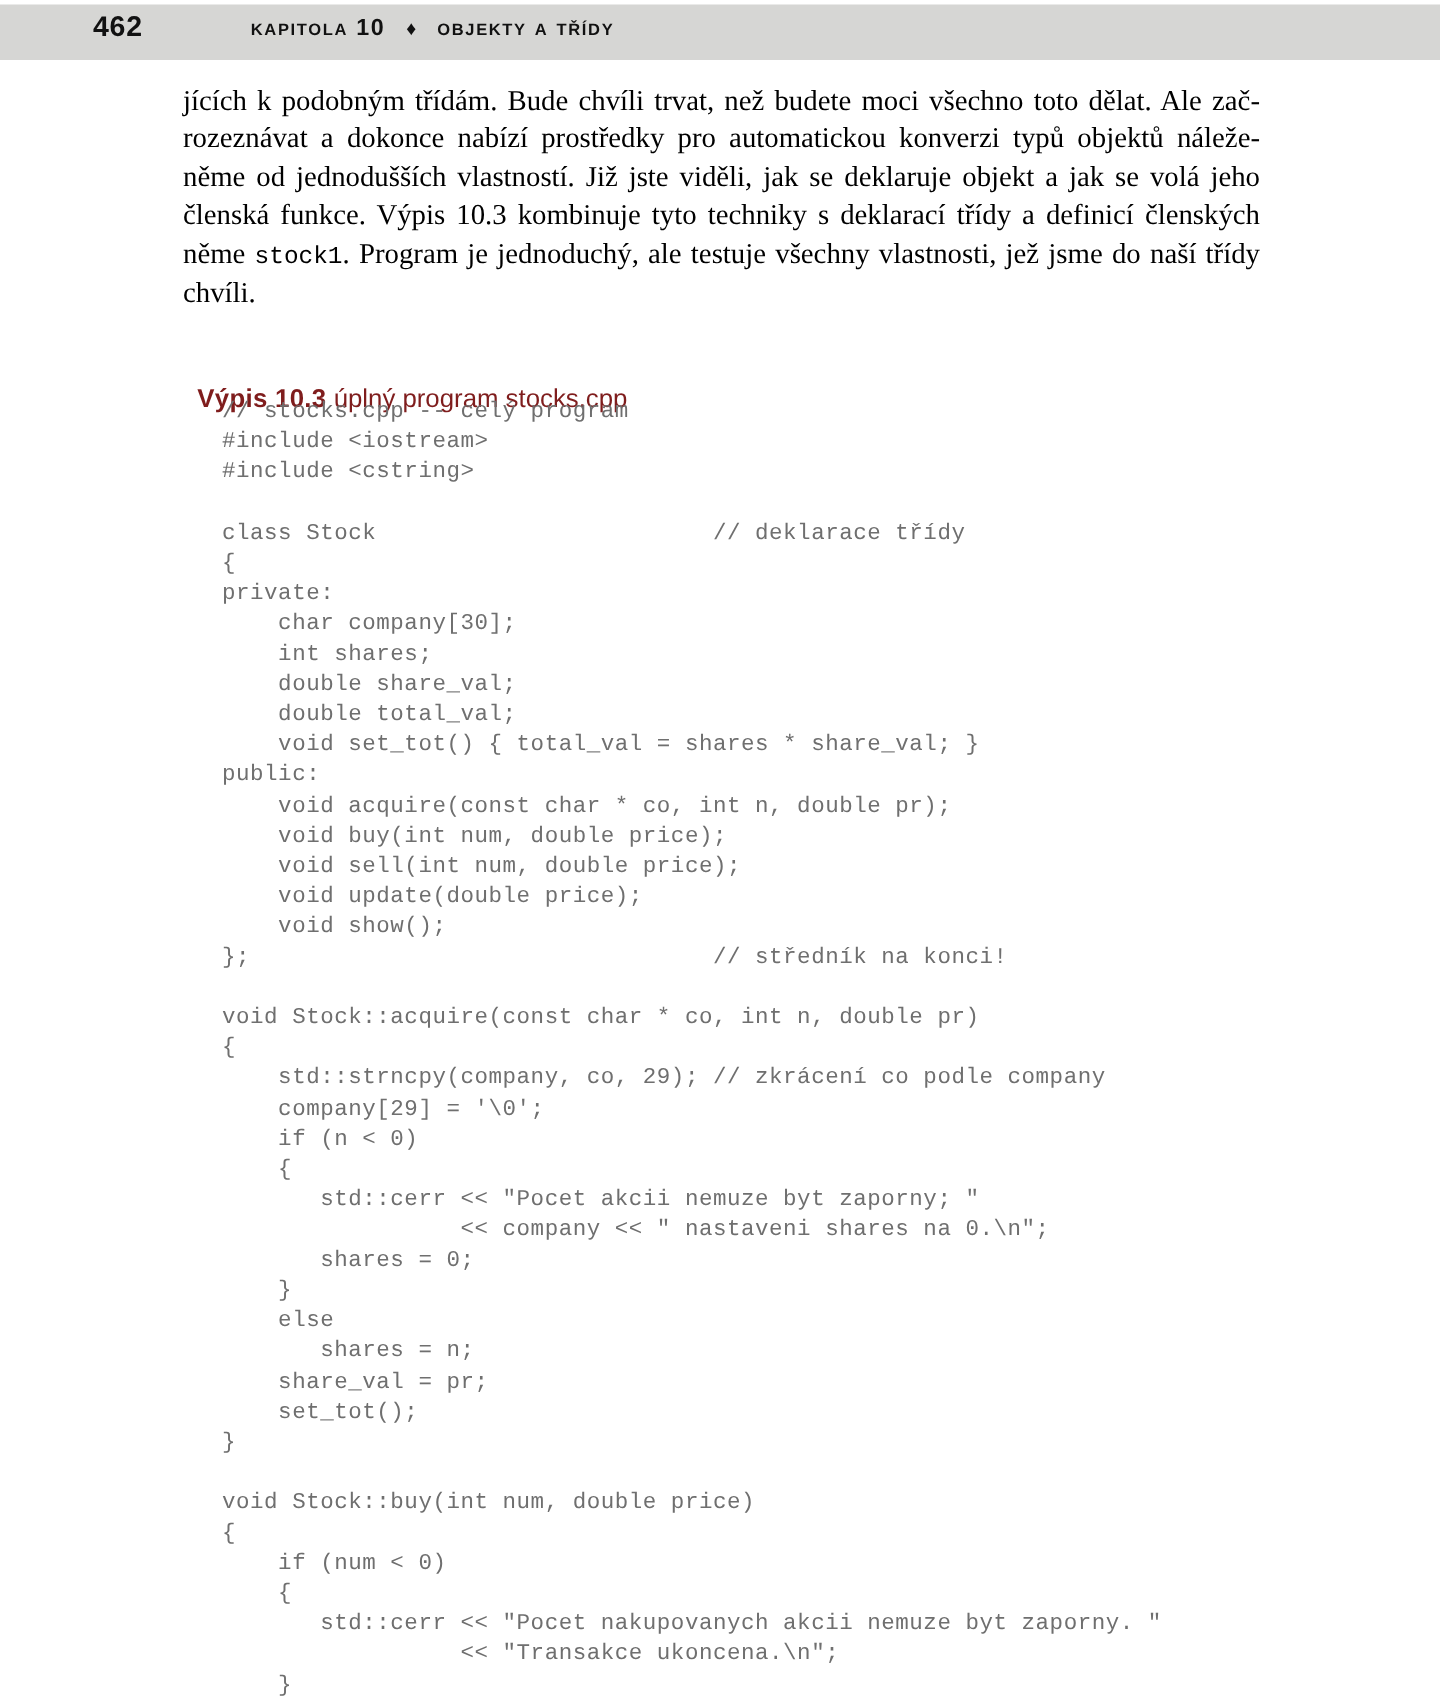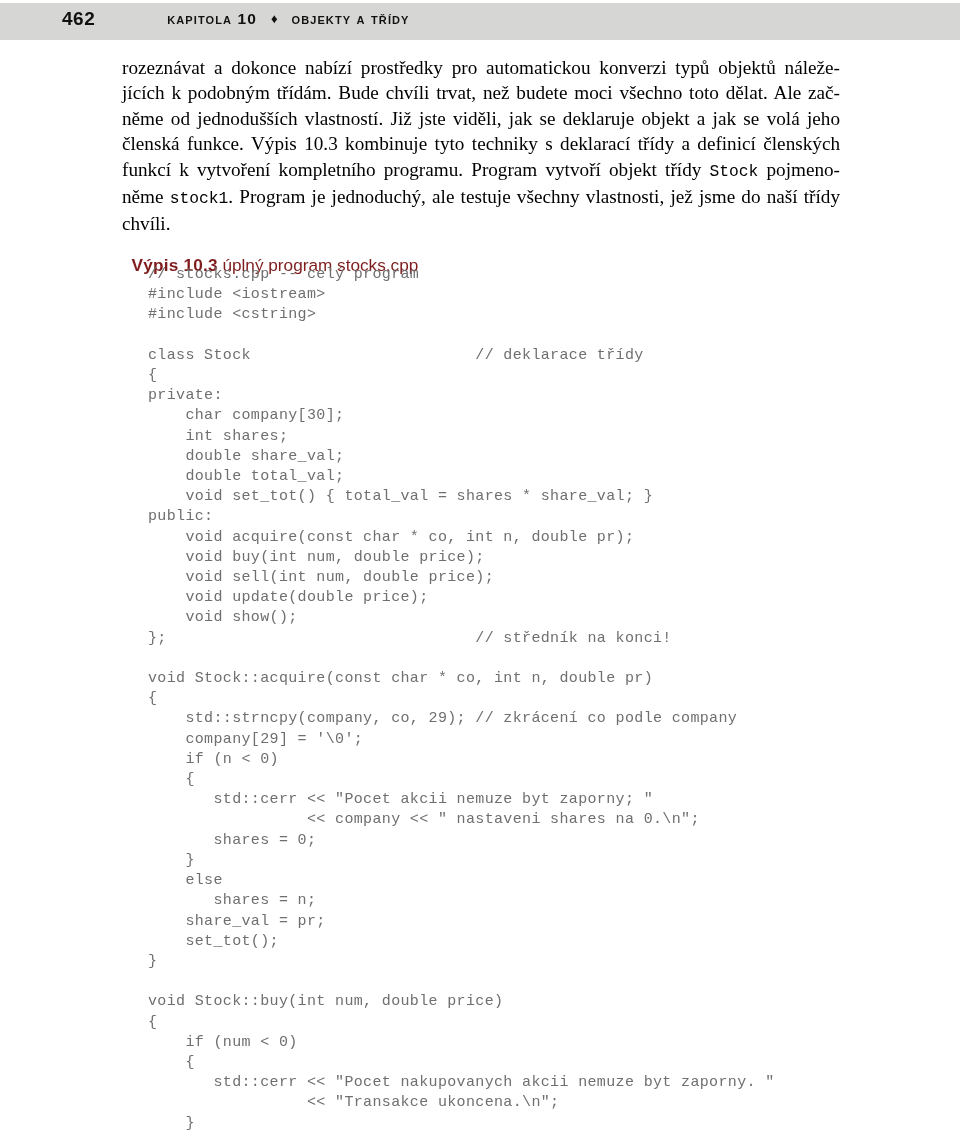--- a/index.html
+++ b/index.html
@@ -142,25 +142,24 @@
 <div class="header-bar"></div>
 <div class="header-inner">
   <span class="page-number">462</span>
   <span class="chapter-title">Kapitola 10</span>
   <span class="header-diamond">♦</span>
   <span class="chapter-subject">Objekty a třídy</span>
 </div>
 
 <div class="body-block">
   <p class="body-para">
+    <span class="ln">jících k podobným třídám. Bude chvíli trvat, než budete moci všechno toto dělat. Ale zač-</span>
     <span class="ln">rozeznávat a dokonce nabízí prostředky pro automatickou konverzi typů objektů náleže-</span>
-    <span class="ln">jících k podobným třídám. Bude chvíli trvat, než budete moci všechno toto dělat. Ale zač-</span>
     <span class="ln">něme od jednodušších vlastností. Již jste viděli, jak se deklaruje objekt a jak se volá jeho</span>
     <span class="ln">členská funkce. Výpis 10.3 kombinuje tyto techniky s deklarací třídy a definicí členských</span>
-    <span class="ln"><span>funkcí k vytvoření kompletního programu. Program vytvoří objekt třídy </span><code class="inline">Stock</code><span> pojmeno-</span></span>
     <span class="ln"><span>něme </span><code class="inline">stock1</code><span>. Program je jednoduchý, ale testuje všechny vlastnosti, jež jsme do naší třídy</span></span>
     <span class="ln last">chvíli.</span>
   </p>
 </div>
 
 <div class="listing-caption">
   <span class="cap-strong">Výpis 10.3</span><span> úplný program stocks.cpp</span>
 </div>
 
 <pre class="code-listing" style="color: rgb(111, 111, 111);"><span class="cl">// stocks.cpp -- celý program</span><span class="cl">#include &lt;iostream&gt;</span><span class="cl">#include &lt;cstring&gt;</span><span class="cl">&nbsp;</span><span class="cl">class Stock                        // deklarace třídy</span><span class="cl">{</span><span class="cl">private:</span><span class="cl">    char company[30];</span><span class="cl">    int shares;</span><span class="cl">    double share_val;</span><span class="cl">    double total_val;</span><span class="cl">    void set_tot() { total_val = shares * share_val; }</span><span class="cl">public:</span><span class="cl">    void acquire(const char * co, int n, double pr);</span><span class="cl">    void buy(int num, double price);</span><span class="cl">    void sell(int num, double price);</span><span class="cl">    void update(double price);</span><span class="cl">    void show();</span><span class="cl">};                                 // středník na konci!</span><span class="cl">&nbsp;</span><span class="cl">void Stock::acquire(const char * co, int n, double pr)</span><span class="cl">{</span><span class="cl">    std::strncpy(company, co, 29); // zkrácení co podle company</span><span class="cl">    company[29] = '\0';</span><span class="cl">    if (n &lt; 0)</span><span class="cl">    {</span><span class="cl">       std::cerr &lt;&lt; "Pocet akcii nemuze byt zaporny; "</span><span class="cl">                 &lt;&lt; company &lt;&lt; " nastaveni shares na 0.\n";</span><span class="cl">       shares = 0;</span><span class="cl">    }</span><span class="cl">    else</span><span class="cl">       shares = n;</span><span class="cl">    share_val = pr;</span><span class="cl">    set_tot();</span><span class="cl">}</span><span class="cl">&nbsp;</span><span class="cl">void Stock::buy(int num, double price)</span><span class="cl">{</span><span class="cl">    if (num &lt; 0)</span><span class="cl">    {</span><span class="cl">       std::cerr &lt;&lt; "Pocet nakupovanych akcii nemuze byt zaporny. "</span><span class="cl">                 &lt;&lt; "Transakce ukoncena.\n";</span><span class="cl">    }</span></pre>

